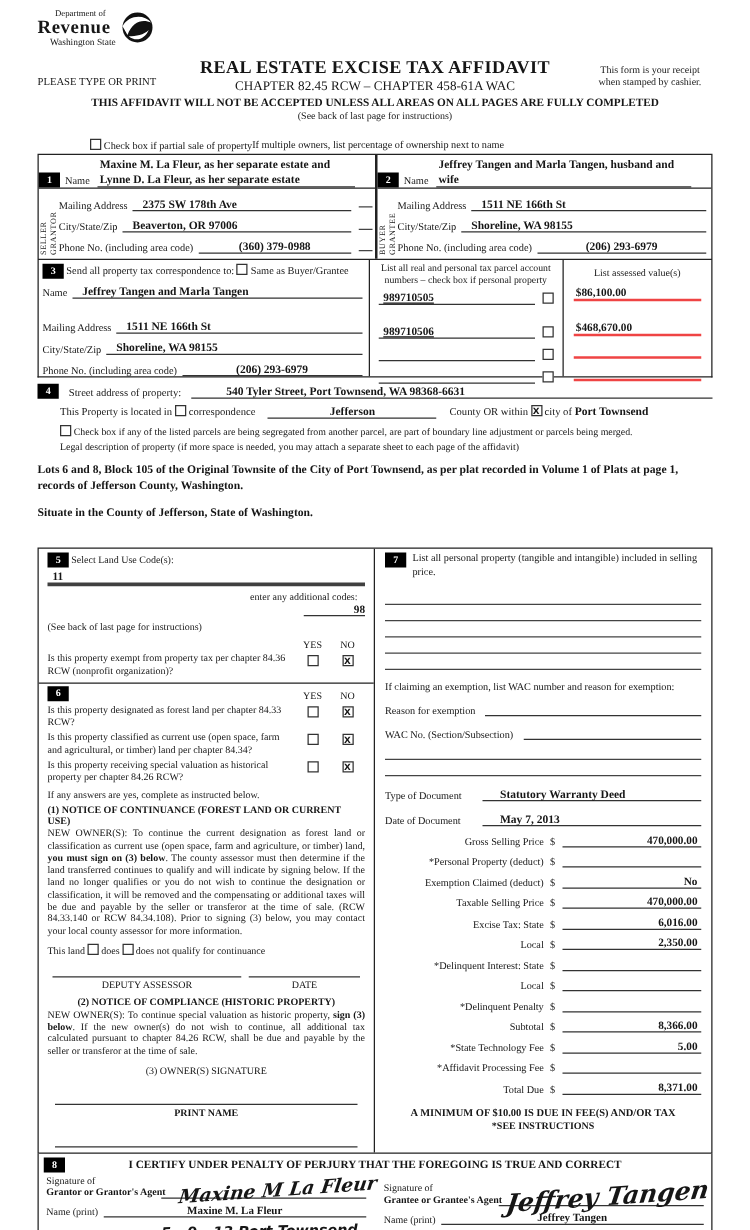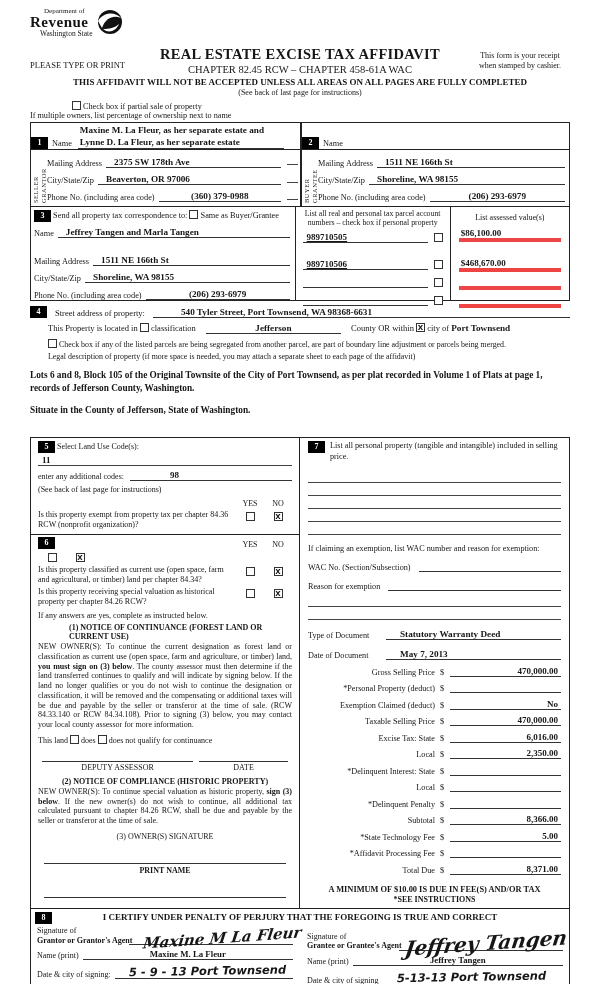--- a/index.html
+++ b/index.html
@@ -19,21 +19,21 @@
   .logo-small { font-size:7px; padding-left:14px; }
   .logo-big { font-size:15px; font-weight:bold; letter-spacing:.5px; }
   .logo-state { font-size:7.5px; padding-left:10px; }
   .title-block { position:relative; text-align:center; margin-top:-6px; }
   .title { font-size:14.5px; font-weight:bold; letter-spacing:.3px; }
   .chapter { font-size:10.5px; margin-top:1px; }
   .type-print { position:absolute; left:0; top:14px; font-size:8.5px; }
   .receipt { position:absolute; right:-2px; top:5px; width:104px; font-size:8px; text-align:center; line-height:1.25; }
   .warning { font-size:9px; font-weight:bold; margin-top:2px; }
   .see-back-top { font-size:8px; margin-top:1px; }
-  .partial-row { display:flex; justify-content:center; margin-top:4px; font-size:8.2px;flex-direction:column; }
+  .partial-row { display:flex; justify-content:flex-start; margin-top:14px; font-size:8.2px; }
   .partial-left { margin-left:42px; }
 
   
   .box12 { display:flex; border:1.5px solid #222; margin-top:2px; }
   .half { width:50%; position:relative; }
   .half.rgt { border-left:2px solid #222; }
   .name-row { display:flex; align-items:flex-end; border-bottom:1px solid #222; min-height:27px; padding:2px 0 0 0; }
   .nm-lbl { font-size:8.3px; margin:0 6px 1px 4px; }
   .nm-val { flex:1; font-weight:bold; font-size:9.2px; line-height:1.25; border-bottom:1px solid #333; margin-right:16px; padding-left:2px; }
   .body-row { display:flex; min-height:52px; }
@@ -50,54 +50,54 @@
   .box3 { display:flex; border:1.5px solid #222; border-top:0; height:94px; }
   .c3 { width:49%; padding:3px 5px 3px 3px; }
   .c3 .intro { font-size:8.3px; }
   .cParcel { width:29%; border-left:1.5px solid #222; border-right:1.5px solid #222; padding:2px 7px; }
   .cParcel .hdr { font-size:7.8px; text-align:center; line-height:1.2; }
   .prow { display:flex; align-items:flex-end; }
   .pnum { flex:1; border-bottom:1px solid #333; font-weight:bold; font-size:9px; text-align:left; padding-left:4px; min-height:11px;text-decoration:underline; }
   .prow .cb { margin-left:6px; margin-bottom:1px; }
   .cVal { flex:1; padding:2px 8px; }
   .cVal .hdr { font-size:8px; text-align:center; margin-top:4px; }
-  .vrow { border-bottom:4px solid #ef4444; font-weight:bold; font-size:9px; min-height:11px; padding-left:2px; }
+  .vrow { border-bottom:2px solid #ef4444; font-weight:bold; font-size:9px; min-height:11px; padding-left:2px; }
 
   
   .sec4 { margin-top:5px; }
   .s4row1 { display:flex; align-items:flex-end; }
   .s4row1 .lbl { margin:0 8px 0 8px; font-size:8.5px; white-space:nowrap; }
   .s4row1 .fill { font-weight:bold; font-size:9.2px; padding-left:28px; }
   .s4row2 { margin-top:5px; padding-left:18px; font-size:8.5px; }
   .jeff { display:inline-block; width:135px; border-bottom:1px solid #333; text-align:center; font-weight:bold; font-size:9.2px; margin:0 8px; }
   .cityv { font-weight:bold; font-size:9.2px; }
   .s4row3 { margin-top:5px; padding-left:18px; font-size:7.9px; }
   .s4row4 { margin-top:3px; padding-left:18px; font-size:7.9px; }
   .legal { margin-top:8px; font-weight:bold; font-size:9.3px; line-height:1.35; }
   .situate { margin-top:11px; font-weight:bold; font-size:9.3px; }
 
   
   .cols { display:flex; border:1.5px solid #222; margin-top:22px; }
   .colL { width:50%; border-right:1.5px solid #222; font-size:8px; }
   .colR { width:50%; font-size:8.2px; padding:3px 8px 4px 8px; }
   .sec5 { border-bottom:1.5px solid #222; padding:3px 7px 4px 7px; }
-  .luc { border-bottom:1px solid #404040; font-weight:bold; font-size:9px; padding-left:4px; margin-top:2px; }
-  .addl { display:flex; align-items:flex-end; margin-top:4px; }
+  .luc { border-bottom:3px solid #404040; font-weight:bold; font-size:9px; padding-left:4px; margin-top:2px; }
+  .addl { display:flex; align-items:flex-end; margin-top:4px;flex-direction:column; }
   .addl .lbl { margin-right:6px; }
   .addl .fill { font-weight:bold; font-size:9px; padding-left:40px; }
   .ynhead { display:flex; justify-content:flex-end; font-size:8px; margin-top:5px; }
   .yncol { width:28px; text-align:center; }
   .qrow { display:flex; margin-top:2px; }
   .qtext { flex:1; line-height:1.25; padding-right:4px; }
   .qboxes { display:flex; align-items:flex-start; }
   .qboxes .yncol { padding-top:2px; }
   .sec6body { padding:2px 7px 4px 7px; }
   .s6head { display:flex; justify-content:space-between; align-items:flex-end; }
   .note6 { margin-top:4px; }
-  .ctitle { font-weight:bold; margin-top:3px; font-size:8px;margin-left:31px; }
+  .ctitle { font-weight:bold; margin-top:3px; font-size:8px; }
   .cpara { text-align:justify; line-height:1.22; margin-top:1px; }
   .qualify { margin-top:5px; }
   .dep-row { display:flex; gap:6px; margin-top:16px; padding:0 4px; }
   .dep { border-top:1px solid #333; text-align:center; padding-top:1px; font-size:8px; }
   .dep.l { flex:1.7; } .dep.r { flex:1; }
   .ctr { text-align:center; }
   .comp-title { font-weight:bold; text-align:center; margin-top:5px; font-size:8px; }
   .sig3 { font-weight:normal; text-align:center; margin-top:6px; }
   .uline { border-bottom:1px solid #333; height:11px; margin:0 6px; }
   .pn { font-weight:bold; text-align:center; margin-top:2px; }
@@ -204,20 +204,21 @@
           <div class="ol"></div>
           <div class="ol"></div>
           <div class="ol"></div>
         </div>
       </div>
     </div>
     <div class="half rgt">
       <div class="name-row">
         <span class="badge">2</span>
         <span class="nm-lbl">Name</span>
+        <span class="nm-val">Jeffrey Tangen and Marla Tangen, husband and wife</span>
       </div>
       <div class="body-row">
         <div class="vstrip">
           <span class="vtext">BUYER</span>
           <span class="vtext">GRANTEE</span>
         </div>
         <div class="fields">
           <div class="frow">
               <span class="flbl">Mailing Address</span>
               <span class="fill fval">1511 NE 166th St</span>
@@ -290,21 +291,21 @@
 
   <div class="sec4">
     <div class="s4row1">
       <span class="badge">4</span>
       <span class="lbl">Street address of property:</span>
       <span class="fill">540 Tyler Street, Port Townsend, WA  98368-6631</span>
     </div>
     <div class="s4row2">
       <span>This Property is located in</span>
       <span class="cb"></span>
-      <span>classification</span>
+      <span>correspondence</span>
       <span class="jeff">Jefferson</span>
       <span>County OR within</span>
       <span class="cb">X</span>
       <span>city of</span>
       <span class="cityv">Port Townsend</span>
     </div>
     <div class="s4row3">
       <span class="cb"></span>
       <span>Check box if any of the listed parcels are being segregated from another parcel, are part of boundary line adjustment or parcels being merged.</span>
     </div>
@@ -340,20 +341,21 @@
       </div>
       <div class="sec6body">
         <div class="s6head">
           <span class="badge">6</span>
           <span class="ynhead" style="margin-top:0;">
             <span class="yncol">YES</span>
             <span class="yncol">NO</span>
           </span>
         </div>
         <div class="qrow">
+          <span class="qtext">Is this property designated as forest land per chapter 84.33 RCW?</span>
           <span class="qboxes">
             <span class="yncol"><span class="cb"></span></span>
             <span class="yncol"><span class="cb">X</span></span>
           </span>
         </div>
         <div class="qrow">
           <span class="qtext">Is this property classified as current use (open space, farm and agricultural, or timber) land per chapter 84.34?</span>
           <span class="qboxes">
             <span class="yncol"><span class="cb"></span></span>
             <span class="yncol"><span class="cb">X</span></span>
@@ -394,25 +396,25 @@
         <span class="badge">7</span>
         <span class="txt">List all personal property (tangible and intangible) included in selling price.</span>
       </div>
       <div class="bline" style="margin-top:8px;"></div>
       <div class="bline"></div>
       <div class="bline"></div>
       <div class="bline"></div>
       <div class="bline"></div>
       <div class="exint">If claiming an exemption, list WAC number and reason for exemption:</div>
       <div class="wacrow">
+        <span class="lbl">Reason for exemption</span>
+        <span class="fill"></span>
+      </div>
+      <div class="wacrow">
         <span class="lbl">WAC No. (Section/Subsection)</span>
-        <span class="fill"></span>
-      </div>
-      <div class="wacrow">
-        <span class="lbl">Reason for exemption</span>
         <span class="fill"></span>
       </div>
       <div class="bline" style="margin-top:3px;"></div>
       <div class="bline"></div>
       <div class="drow">
         <span class="lbl">Type of Document</span>
         <span class="fill">Statutory Warranty Deed</span>
       </div>
       <div class="drow">
         <span class="lbl">Date of Document</span>

